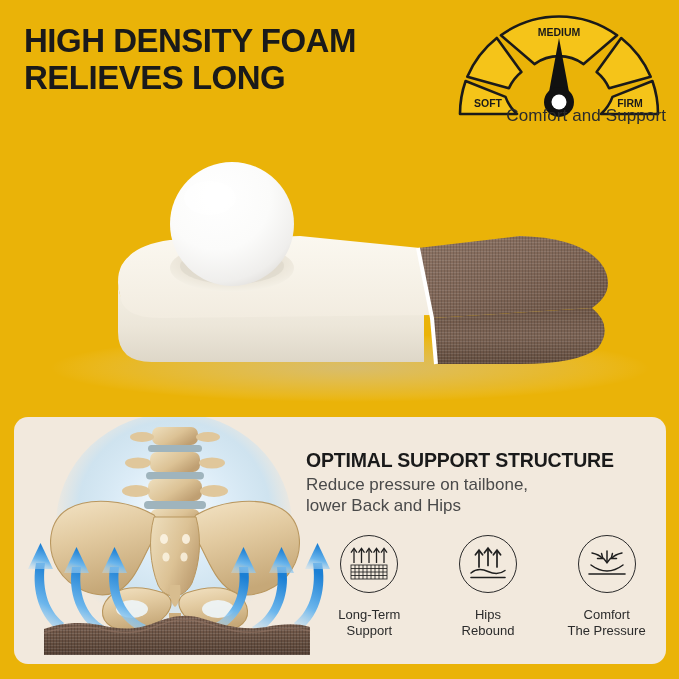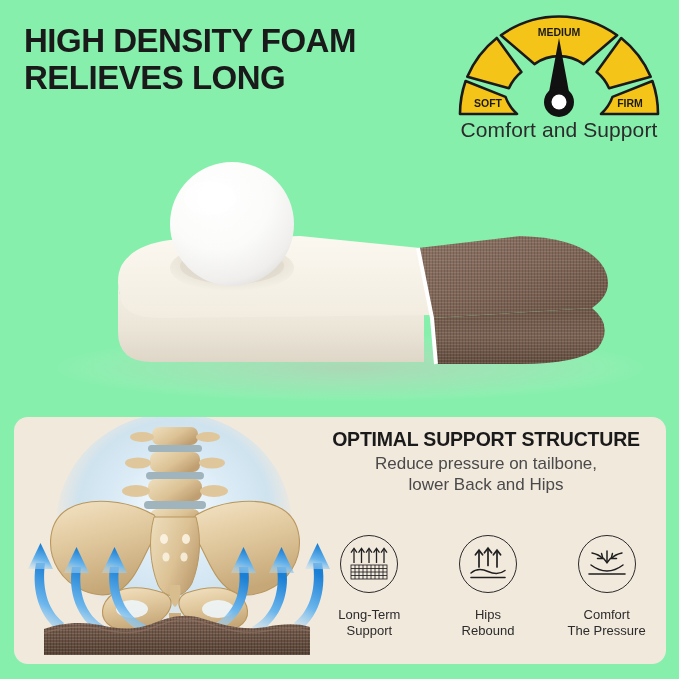--- a/index.html
+++ b/index.html
@@ -5,52 +5,52 @@
 <style>
   * { margin:0; padding:0; box-sizing:border-box; }
 
   html, body {
     width:679px; height:679px;
     background:#f7f6f4;
     font-family:"Liberation Sans", sans-serif;
     overflow:hidden;
   }
 
-  #page { position:relative; width:679px; height:679px; background:#86efac; }
+  #page { position:relative; width:679px; height:679px; background:#eab308; }
 
   
   .headline {
     position:absolute; left:24px; top:22px; width:430px;
     font-weight:bold; font-size:33px; line-height:37px;
     letter-spacing:-0.5px; color:#1a1a1a; text-transform:uppercase;
   }
   .headline .hl-line { display:block; white-space:nowrap; }
 
   
   .gauge-wrap { position:absolute; left:452px; top:14px; width:214px; height:134px; }
   .gauge-svg { display:block; width:214px; height:106px; }
   .gauge-caption {
-    position:absolute; left:0; top:104px; width:214px;
-    text-align:center; font-size:21px; color:#2b2b2b; letter-spacing:0.1px;
+    position:absolute; left:0; top:92px; width:214px;
+    text-align:right; font-size:17px; color:#2b2b2b; letter-spacing:0.1px;
   }
 
   
   .hero { position:absolute; left:0px; top:140px; width:679px; height:265px; }
   .hero-svg { display:block; width:679px; height:265px; }
 
   
   .panel {
     position:absolute; left:14px; top:417px; width:652px; height:247px;
     background:#f2e9dd; border-radius:14px; overflow:hidden;
   }
 
   .anat { position:absolute; left:0px; top:0px; width:330px; height:247px; }
   .anat-svg { display:block; width:330px; height:247px; }
 
-  .panel-text { position:absolute; left:292px; top:11px; width:360px; text-align:center; }
+  .panel-text { position:absolute; left:292px; top:32px; width:360px; text-align:left; }
   .panel-title {
     font-weight:bold; font-size:19.5px; letter-spacing:-0.2px;
     color:#1a1a1a; text-transform:uppercase; white-space:nowrap;
   }
   .panel-sub {
     margin-top:2px; font-size:17px; line-height:21px; color:#4a4a4a;
   }
 
   .features {
     position:absolute; left:296px; top:118px; width:356px;

